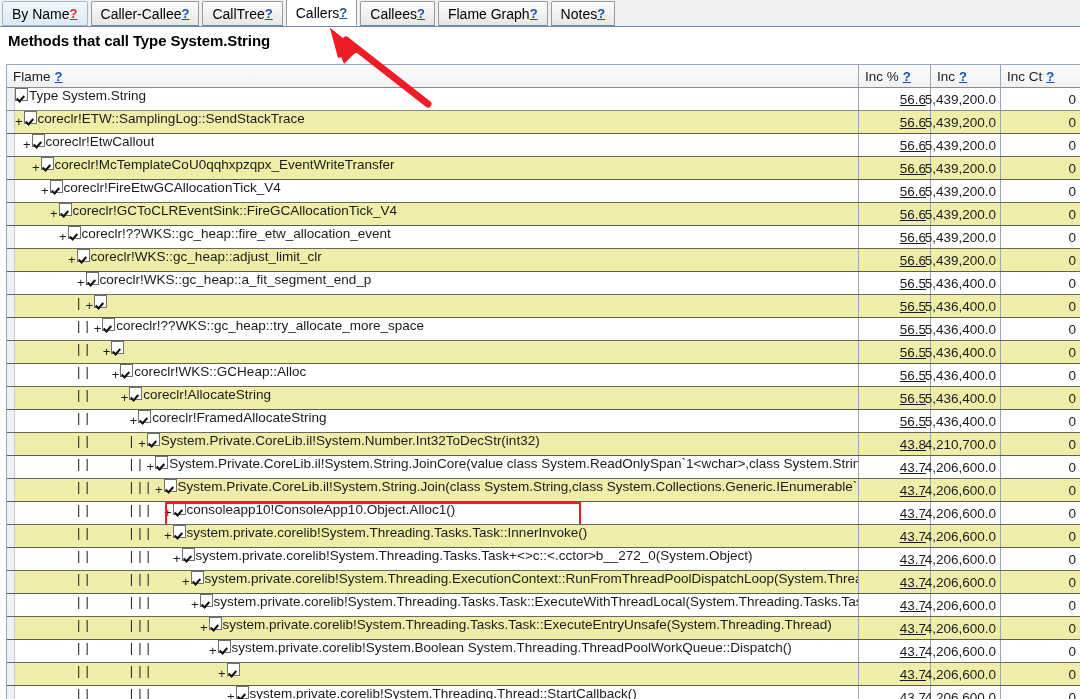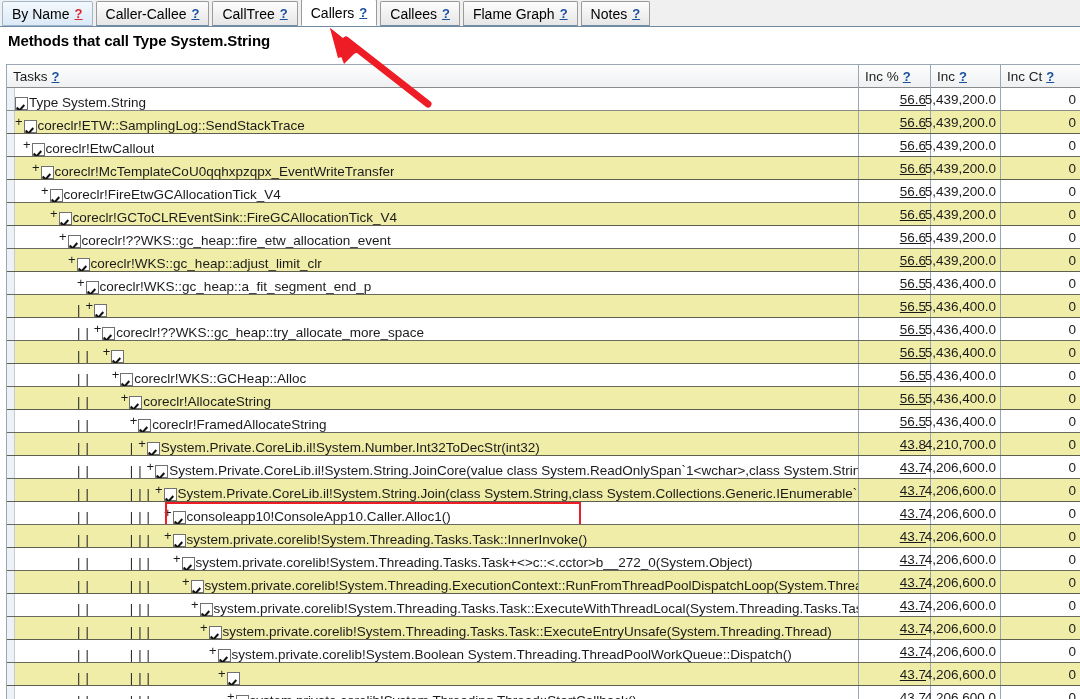--- a/index.html
+++ b/index.html
@@ -19,21 +19,21 @@
     background: #f0f0f0;
     border-bottom: 1px solid #6f8ba4;
     display: flex; align-items: flex-end;
     padding-left: 2px;
   }
   .tab {
     position: relative;
     height: 25px;
     margin-right: 3px;
     padding: 0 9px 0 9px;
-    display: flex; align-items: center; gap: 5px;
+    display: flex; align-items: center; 
     background: linear-gradient(#fdfdfd, #e6e6e6);
     border: 1px solid #9b9b9b;
     border-bottom: 1px solid #6f8ba4;
     border-radius: 2px 2px 0 0;
     font-size: 14px;
     color: #000;
     white-space: nowrap;
     cursor: default;
   }
   .tab.blue {
@@ -120,21 +120,21 @@
     background: #eef2f6;
     border-right: 1px solid #c2ccd6;
     flex: 0 0 8px;
   }
   .row.alt .gutter { background: #eef2f6; }
 
   .cell-name {
     position: relative;
     width: 844px; flex: 0 0 844px;
     border-right: 1px solid #9aa7b4;
-    display: flex; align-items: flex-end;
+    display: flex; align-items: flex-start;
     overflow: hidden;
     white-space: nowrap;
     font-size: 13.5px;
     color: #1b1b1b;
     cursor: default;
   }
   .cell-num {
     display: flex; align-items: center; justify-content: flex-end;
     padding-right: 4px;
     font-size: 13.5px; color: #1b1b1b;
@@ -235,21 +235,21 @@
       <path d="M128,82 L46,18" stroke="#ee1c24" stroke-width="7" stroke-linecap="round" fill="none"></path>
       <path d="M30,6 L60,30 L38,36 Z" fill="#ee1c24"></path>
       <path d="M30,6 L44,42 L58,28 Z" fill="#ee1c24"></path>
     </g>
   </svg>
 
   <div class="grid">
 
     <div class="hrow">
       <div class="hcell c-name">
-        <span>Tasks</span>
+        <span>Flame</span>
         <span class="helplink">?</span>
       </div>
       <div class="hcell c-pct">
         <span>Inc %</span>
         <span class="helplink">?</span>
       </div>
       <div class="hcell c-inc">
         <span>Inc</span>
         <span class="helplink">?</span>
       </div>
@@ -493,21 +493,21 @@
         <div class="row marked">
           <div class="gutter"></div>
           <div class="cell-name">
             <span class="treepad" style="width: 62px;"></span>
             <span class="bars">||</span>
             <span class="treepad" style="width: 36px;"></span>
             <span class="bars">|||</span>
             <span class="treepad" style="width: 9px;"></span>
             <span class="plus">+</span>
             <span class="cb"></span>
-            <span class="nm">consoleapp10!ConsoleApp10.Caller.Alloc1()</span>
+            <span class="nm">consoleapp10!ConsoleApp10.Object.Alloc1()</span>
           </div>
           <div class="cell-num cell-pct">43.7</div>
           <div class="cell-num cell-inc">4,206,600.0</div>
           <div class="cell-num cell-ct">0</div>
         </div>
         <div class="row alt">
           <div class="gutter"></div>
           <div class="cell-name">
             <span class="treepad" style="width: 62px;"></span>
             <span class="bars">||</span>

